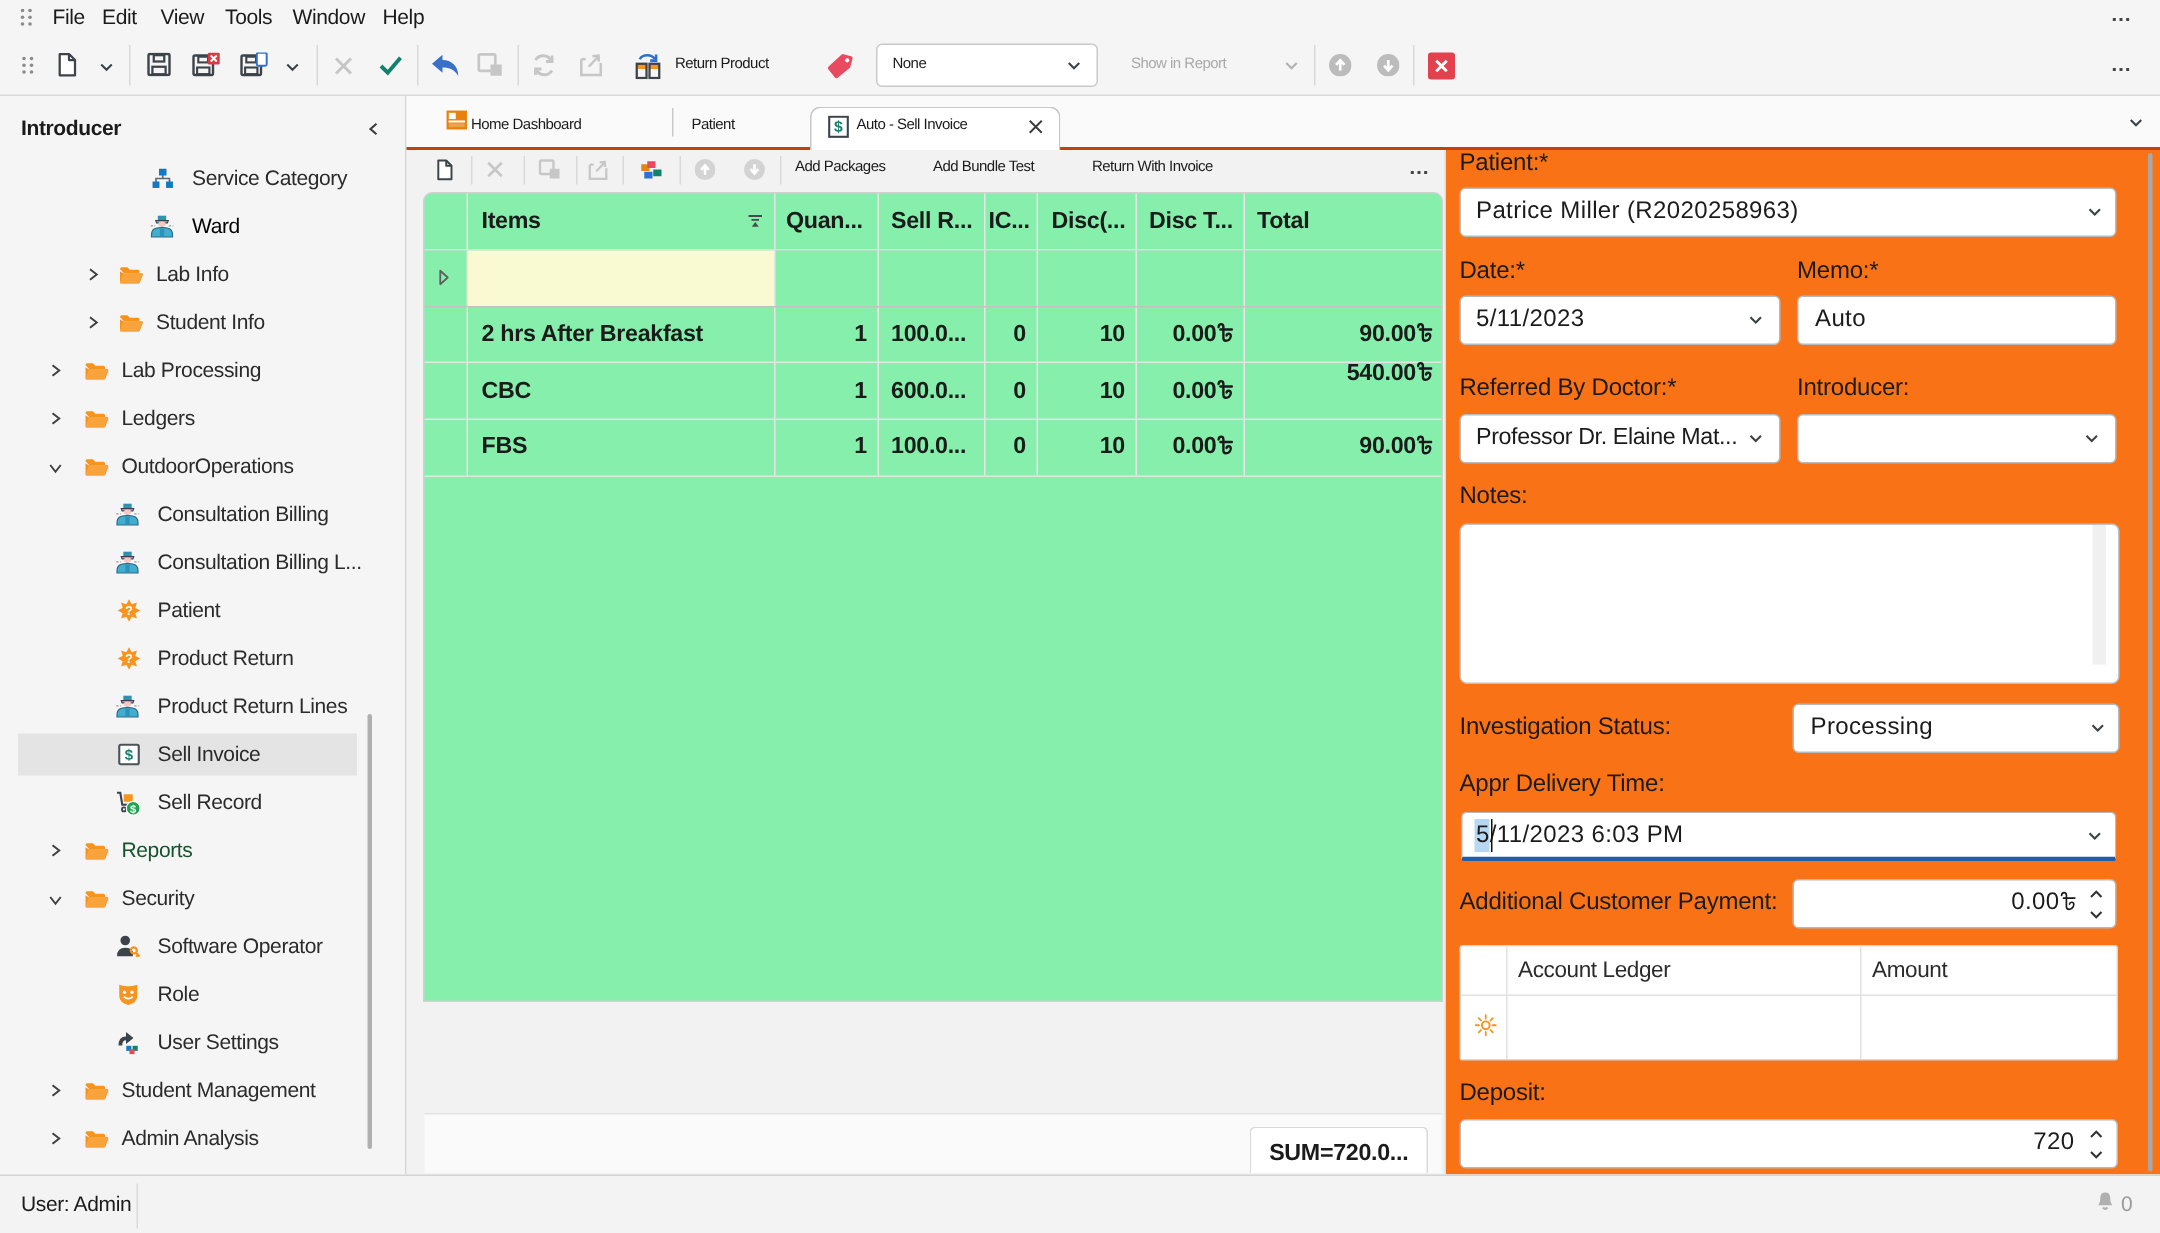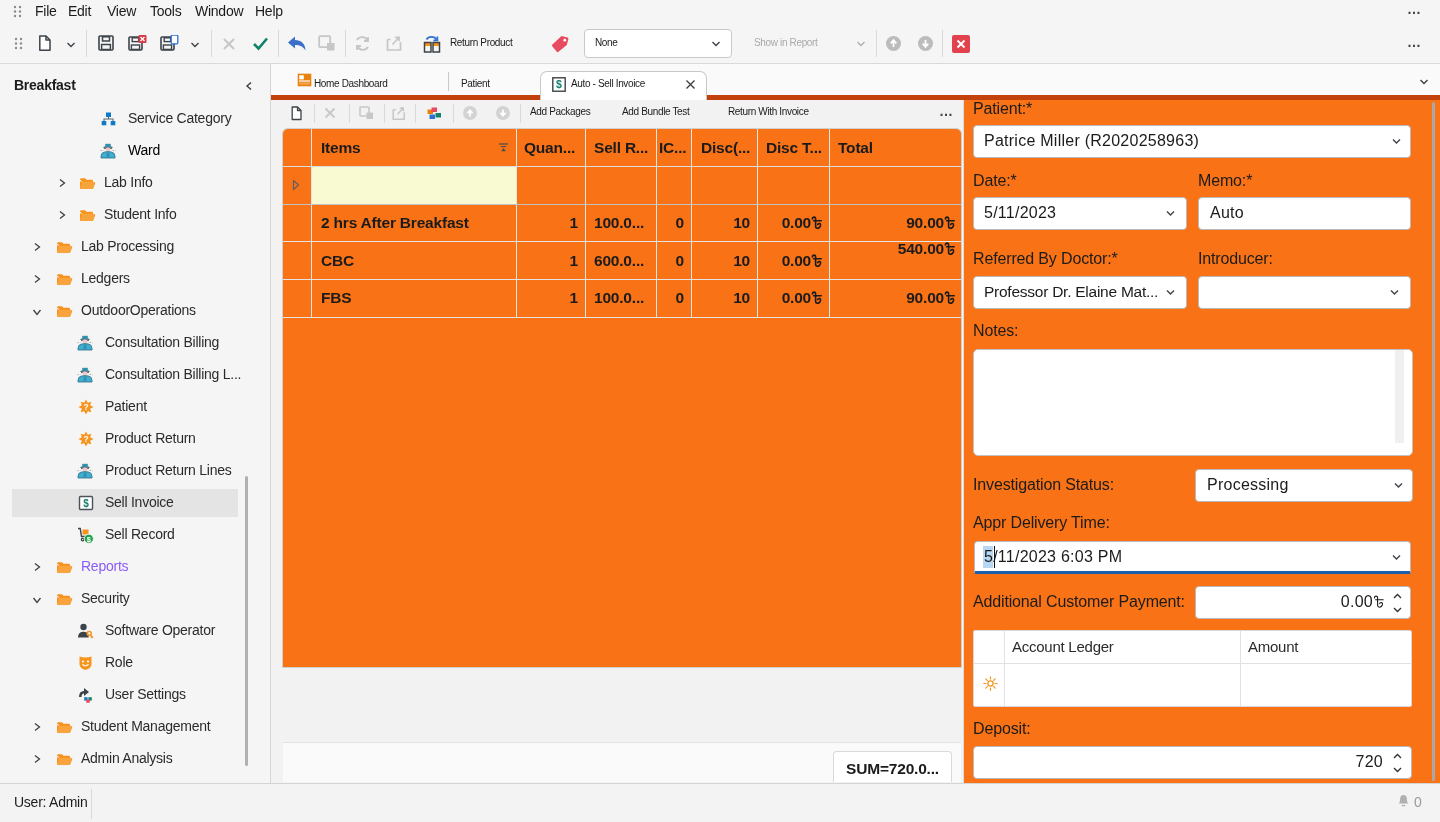--- a/index.html
+++ b/index.html
@@ -155,21 +155,21 @@
 
   <div class="abs" style="left:952px;top:13px;width:18px;height:18px;background:#e1424e;border-radius:2px;">
     <svg style="margin:4px" width="10" height="10" viewBox="0 0 10 10">
         <path d="M1.5,1.5 l7,7 m0,-7 l-7,7" stroke="#fff" stroke-width="1.9"></path>
       </svg>
   </div>
   <span class="lbl" style="left:1407px;top:12px;color:#444;font-weight:bold;">…</span>
 </div>
 
 <div class="abs" style="left:0;top:64px;width:271px;height:719px;background:#f5f5f5;border-right:1px solid #d5d5d5;" id="nav">
-  <span class="lbl" style="left:14px;top:13px;font-weight:bold;">Breakfast</span>
+  <span class="lbl" style="left:14px;top:13px;font-weight:bold;">Introducer</span>
   <svg class="chev" style="left:243px;top:16px" viewBox="0 0 12 12">
       <path d="M8,2.5 L4,6 L8,9.5" fill="none" stroke="#3d3d3d" stroke-width="1.4"></path>
     </svg>
 
   <div class="abs" style="left:12px;top:425px;width:226px;height:28px;background:#e4e4e4;"></div>
 
   <div class="abs" style="left:245px;top:412px;width:3px;height:290px;background:#b0b0b0;border-radius:2px;"></div>
 
   <div id="navrows">
   <svg class="abs" style="left:101px;top:48px" width="15" height="14" viewBox="0 0 15 14">
@@ -284,21 +284,21 @@
       </svg>
   <span class="lbl" style="left:105px;top:462px;color:#2b2b2b;">Sell Record</span>
   <svg class="abs" style="left:33px;top:498px" width="8" height="10" viewBox="0 0 8 10">
         <path d="M2,1.5 L6.5,5 L2,8.5" fill="none" stroke="#3f3f3f" stroke-width="1.3"></path>
       </svg>
       <svg class="abs" style="left:56px;top:497px" width="17" height="13" viewBox="0 0 17 13">
         <path d="M1,2.5 Q1,1.2 2.2,1.2 H6 L7.5,2.8 H13 Q14,2.8 14,3.8 V5 H3.5 Z" fill="#f7941e"></path>
         <path d="M3.2,5.2 H15.5 Q16.6,5.2 16.2,6.3 L14.3,11.3 Q14,12 13.2,12 H1.8 Q1,12 1,11.2 V4 L3.2,5.2 Z" fill="#f7941e"></path>
         <path d="M1,11 L3.4,5.2 H16 L14,11.5 Q13.8,12 13.2,12 H1.8 Q1,12 1,11.2 Z" fill="#f9a33c"></path>
       </svg>
-  <span class="lbl" style="left:81px;top:494px;color:#8b5cf6;">Reports</span>
+  <span class="lbl" style="left:81px;top:494px;color:#14532d;">Reports</span>
   <svg class="abs" style="left:32px;top:532px" width="10" height="8" viewBox="0 0 10 8">
         <path d="M1.5,2 L5,6.5 L8.5,2" fill="none" stroke="#3f3f3f" stroke-width="1.3"></path>
       </svg>
       <svg class="abs" style="left:56px;top:529px" width="17" height="13" viewBox="0 0 17 13">
         <path d="M1,2.5 Q1,1.2 2.2,1.2 H6 L7.5,2.8 H13 Q14,2.8 14,3.8 V5 H3.5 Z" fill="#f7941e"></path>
         <path d="M3.2,5.2 H15.5 Q16.6,5.2 16.2,6.3 L14.3,11.3 Q14,12 13.2,12 H1.8 Q1,12 1,11.2 V4 L3.2,5.2 Z" fill="#f7941e"></path>
         <path d="M1,11 L3.4,5.2 H16 L14,11.5 Q13.8,12 13.2,12 H1.8 Q1,12 1,11.2 Z" fill="#f9a33c"></path>
       </svg>
   <span class="lbl" style="left:81px;top:526px;color:#2b2b2b;">Security</span>
   <svg class="abs" style="left:77px;top:559px" width="17" height="16" viewBox="0 0 17 16">
@@ -336,21 +336,21 @@
       </svg>
       <svg class="abs" style="left:56px;top:689px" width="17" height="13" viewBox="0 0 17 13">
         <path d="M1,2.5 Q1,1.2 2.2,1.2 H6 L7.5,2.8 H13 Q14,2.8 14,3.8 V5 H3.5 Z" fill="#f7941e"></path>
         <path d="M3.2,5.2 H15.5 Q16.6,5.2 16.2,6.3 L14.3,11.3 Q14,12 13.2,12 H1.8 Q1,12 1,11.2 V4 L3.2,5.2 Z" fill="#f7941e"></path>
         <path d="M1,11 L3.4,5.2 H16 L14,11.5 Q13.8,12 13.2,12 H1.8 Q1,12 1,11.2 Z" fill="#f9a33c"></path>
       </svg>
   <span class="lbl" style="left:81px;top:686px;color:#2b2b2b;">Admin Analysis</span>
   </div>
 </div>
 
-<div class="abs" style="left:271px;top:64px;width:1169px;height:36px;background:#fafafa;border-bottom:5px solid #c2410c;" id="tabrow">
+<div class="abs" style="left:271px;top:64px;width:1169px;height:36px;background:#fafafa;border-bottom:2px solid #c2410c;" id="tabrow">
   <svg class="abs" style="left:26px;top:9px" width="15" height="14" viewBox="0 0 15 14">
     <rect x="0.7" y="0.7" width="13.6" height="12.6" fill="#e8820c"></rect>
     <rect x="2.2" y="2.2" width="4.6" height="4.2" fill="#fff"></rect>
     <path d="M2,8 h11" stroke="#fff" stroke-width="1.2"></path>
     <rect x="2.2" y="9.2" width="10.6" height="2.6" fill="#f0a24a"></rect>
   </svg>
   <span class="lbl small" style="left:43px;top:14px;">Home Dashboard</span>
   <div class="vline" style="left:177px;top:8px;height:19px;background:#c9c9c9;"></div>
   <span class="lbl small" style="left:190px;top:14px;">Patient</span>
   <div class="abs" style="left:269px;top:7px;width:167px;height:30px;background:#fff;border:1px solid #c8c8c8;border-bottom:none;border-radius:7px 7px 0 0;"></div>
@@ -402,21 +402,21 @@
     <circle cx="7" cy="7" r="7" fill="#d3d3d3"></circle>
     <path d="M7,3.5 V9.2 M4.4,6.8 L7,9.7 L9.6,6.8" fill="none" stroke="#fff" stroke-width="1.7"></path>
   </svg>
   <div class="vline" style="left:249px;top:4px;height:19px;"></div>
   <span class="lbl small" style="left:259px;top:6px;">Add Packages</span>
   <span class="lbl small" style="left:351px;top:6px;">Add Bundle Test</span>
   <span class="lbl small" style="left:457px;top:6px;">Return With Invoice</span>
   <span class="lbl" style="left:668px;top:3px;color:#444;font-weight:bold;">…</span>
 </div>
 
-<div class="abs" style="left:282px;top:128px;width:680px;height:540px;background:#f97316;border:1px solid #d0d0d0;border-radius:6px 6px 0 0;" id="grid">
+<div class="abs" style="left:282px;top:128px;width:680px;height:540px;background:#86efac;border:1px solid #d0d0d0;border-radius:6px 6px 0 0;" id="grid">
   <div class="abs" style="left:0;top:0;width:678px;height:653px;position:relative;">
   <div class="vline" style="left:28px;top:0;height:188px;background:#e6e6e6;"></div>
   <div class="vline" style="left:233px;top:0;height:188px;background:#e6e6e6;"></div>
   <div class="vline" style="left:302px;top:0;height:188px;background:#e6e6e6;"></div>
   <div class="vline" style="left:373px;top:0;height:188px;background:#e6e6e6;"></div>
   <div class="vline" style="left:408px;top:0;height:188px;background:#e6e6e6;"></div>
   <div class="vline" style="left:474px;top:0;height:188px;background:#e6e6e6;"></div>
   <div class="vline" style="left:546px;top:0;height:188px;background:#e6e6e6;"></div>
   <div class="hline" style="left:0;top:37px;width:678px;background:#dcdcdc;"></div>
   <div class="hline" style="left:0;top:75px;width:678px;background:#c2c2c2;"></div>

